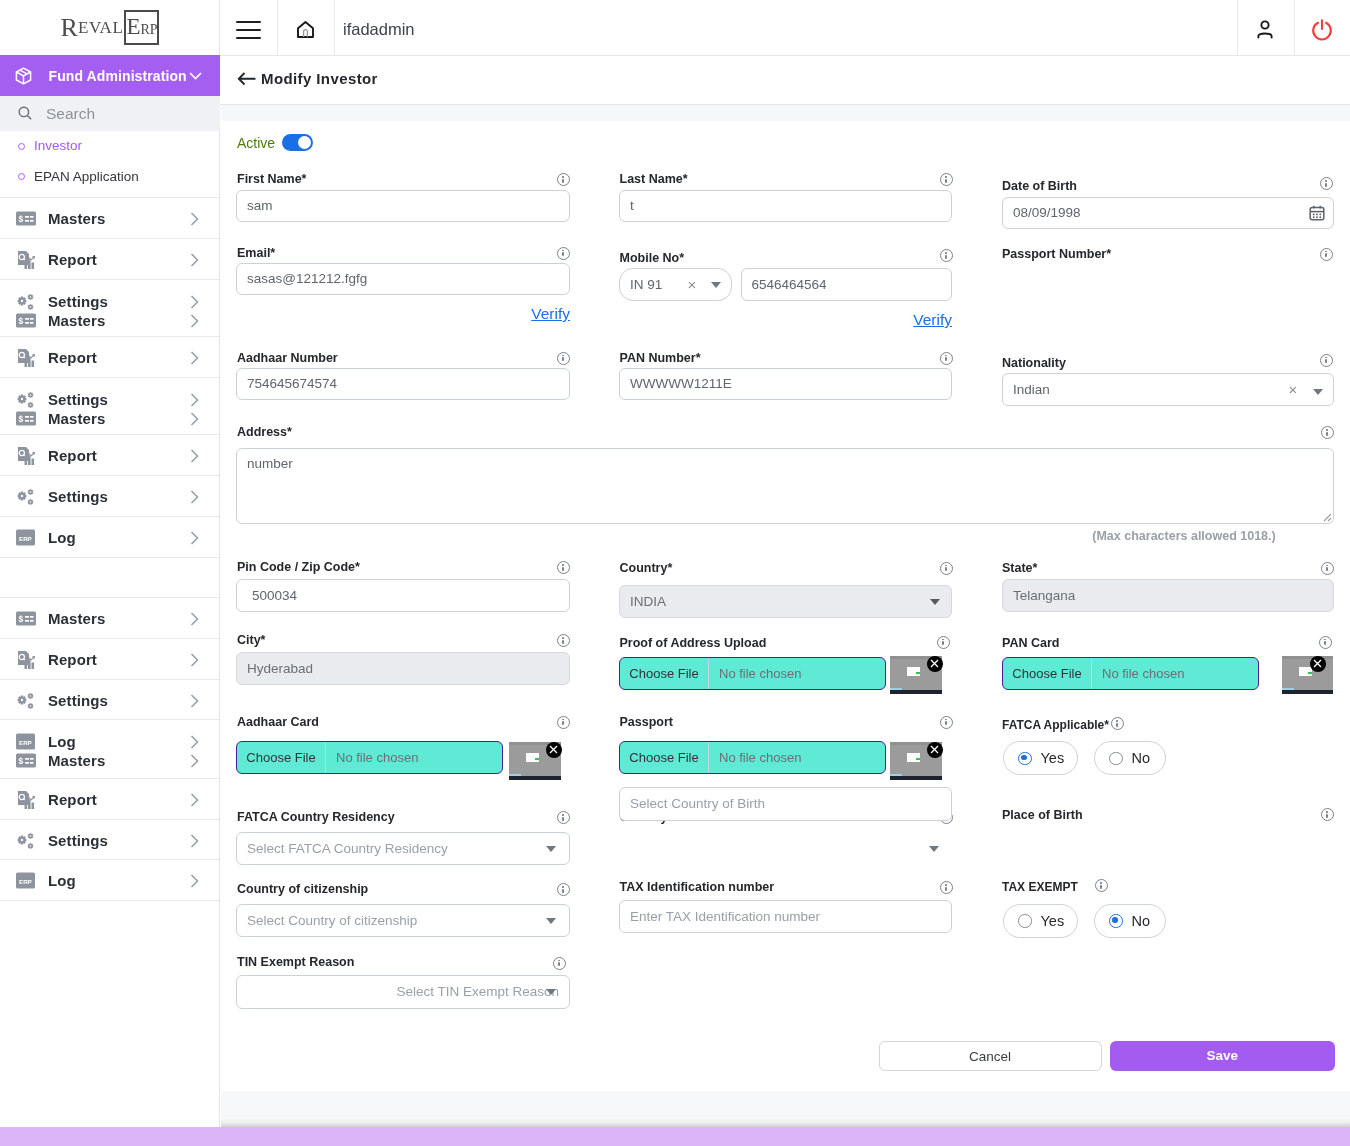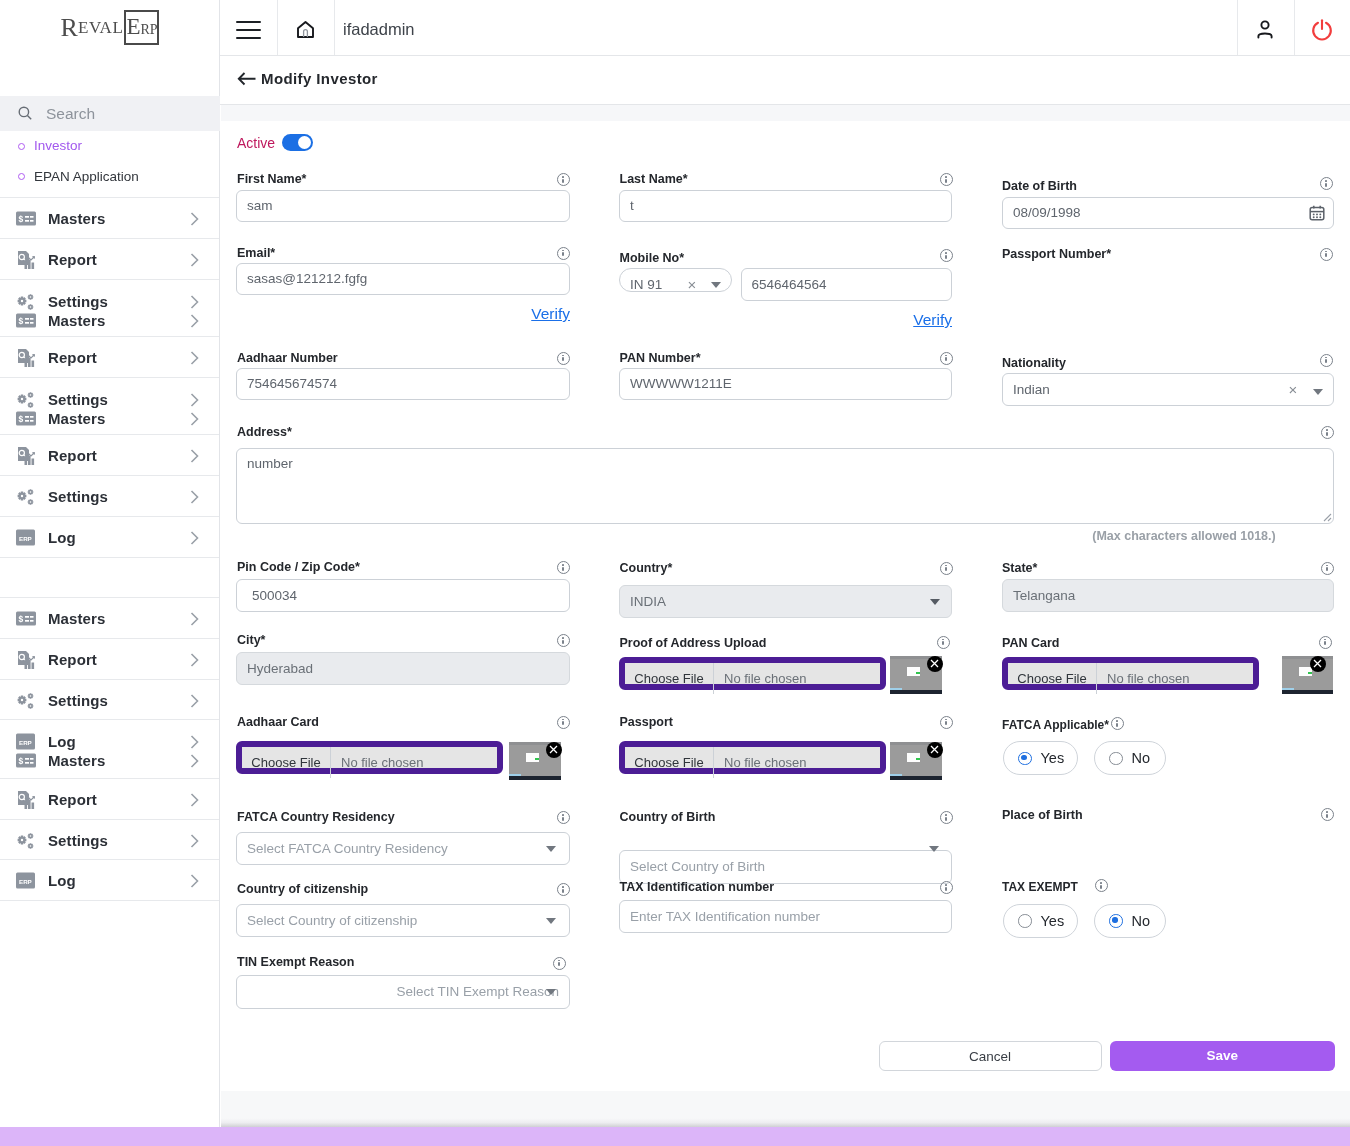--- a/index.html
+++ b/index.html
@@ -32,21 +32,21 @@
 .lab{position:absolute;font-size:12.5px;font-weight:700;color:#24272c;line-height:13px;white-space:nowrap}
 .inp{position:absolute;height:32px;background:#fff;border:1px solid #ccd1d7;border-radius:6px;font-size:13.5px;color:#5f656d;line-height:30px;padding:0 10px;white-space:nowrap;overflow:hidden}
 .dis{background:#e9ebee;border-color:#d5d9dd;color:#6a7077}
 .ph{color:#99a0a8}
 .info{position:absolute;width:13px;height:13px;border:1.3px solid #7b828b;border-radius:50%;font-style:normal}
 .info::before{content:"";position:absolute;left:4.4px;top:2px;width:1.7px;height:1.7px;background:#7b828b;border-radius:50%}
 .info::after{content:"";position:absolute;left:4.4px;top:4.7px;width:1.7px;height:4.2px;background:#7b828b;border-radius:1px}
 .caret{position:absolute;width:0;height:0;border-left:5.5px solid transparent;border-right:5.5px solid transparent;border-top:6px solid #71777f}
 .xmk{position:absolute;color:#878d94;font-size:15px;line-height:15px;font-family:"Liberation Sans",sans-serif}
 .vfy{position:absolute;color:#1a6fe8;font-size:15.5px;text-decoration:underline;text-align:right}
-.file{position:absolute;height:33px;background:#e5e5e5;border:6px solid #4c1d95;border-radius:6px}
+.file{position:absolute;height:33px;background:#5eead4;border:1px solid #4c1d95;border-radius:6px}
 .file .cf{position:absolute;left:0;top:0;width:89px;height:31px;border-right:1px solid #ccd1d7;text-align:center;font-size:13px;color:#30353b;line-height:31px}
 .file .nf{position:absolute;left:99px;top:0;font-size:13px;color:#6a7077;line-height:31px}
 .thumb{position:absolute;width:51.5px;height:38px;background:#9b9b9b;overflow:hidden}
 .thumb .tb1{position:absolute;left:0;top:0;width:100%;height:3px;background:#8f9092}
 .thumb .twin{position:absolute;left:17px;top:11px;width:13px;height:9px;background:#fdfdfd}
 .thumb .tg{position:absolute;left:26px;top:16px;width:4px;height:1.6px;background:#31c54e}
 .thumb .tbar{position:absolute;left:0;bottom:0;width:100%;height:4px;background:#1d2430}
 .thumb .tblue{position:absolute;left:0;bottom:4px;width:12px;height:2px;background:#9fd0ea}
 .xbtn{position:absolute;width:16px;height:16px;background:#000;border-radius:50%;z-index:3}
 .xbtn svg{position:absolute;left:3.5px;top:3.5px}
@@ -92,20 +92,30 @@
 <div id="card"></div>
 <div id="botgray"></div>
 <div id="botpurple"></div>
 
 <div id="side"></div>
 <div id="logo">
       <span style="font-size:26px;line-height:26px">R</span>
       <span style="font-size:17px;letter-spacing:.6px">EVAL</span>
       <span style="display:inline-block;border:2px solid #4a4a4a;margin-left:1px;width:35px;height:35px;text-align:center;line-height:29px"><span style="font-size:23px">E</span><span style="font-size:14px">RP</span></span>
     </div>
+<div id="fund">
+ <svg style="position:absolute;left:15px;top:12px" width="17" height="18" viewBox="0 0 17 18" fill="none">
+        <path d="M8.5 1.2 L15.6 5 V13 L8.5 16.8 L1.4 13 V5 Z" stroke="#fff" stroke-width="1.5" stroke-linejoin="round"></path>
+        <path d="M1.4 5 L8.5 8.8 L15.6 5 M8.5 8.8 V16.8 M4.9 3.1 L12 6.9" stroke="#fff" stroke-width="1.5" stroke-linejoin="round"></path>
+      </svg>
+ <b>Fund Administration</b>
+ <svg style="position:absolute;left:189px;top:17px" width="13" height="8" viewBox="0 0 13 8" fill="none">
+        <path d="M1 1 L6.5 6.5 L12 1" stroke="#fff" stroke-width="1.7"></path>
+      </svg>
+</div>
 <div id="search">
  <svg style="position:absolute;left:18px;top:10px" width="14" height="14" viewBox="0 0 14 14" fill="none">
         <circle cx="5.9" cy="5.9" r="4.7" stroke="#676d75" stroke-width="1.4"></circle>
         <path d="M9.4 9.4 L13.2 13.2" stroke="#676d75" stroke-width="1.4"></path>
       </svg>
  <span>Search</span>
 </div>
 <div class="bul" style="left:18px;top:142.5px"></div>
 <div class="snav" style="top:138px;color:#a258ee">Investor</div>
 <div class="bul" style="left:18px;top:173.2px"></div>
@@ -441,21 +451,21 @@
           <rect x="0" y="0.5" width="19" height="16" rx="1.5" fill="#8d949e"></rect>
           <text x="3" y="11.5" font-family="Liberation Sans" font-size="6.2" font-weight="bold" fill="#fff">ERP</text>
         </svg>
         <b>Log</b>
         <svg class="ch" width="9" height="14" viewBox="0 0 9 14" fill="none">
           <path d="M1.5 1 L7.5 7 L1.5 13" stroke="#9aa0a8" stroke-width="1.6"></path>
         </svg>
       </div>
     </div>
 
-<div class="abs" style="left:237px;top:134.5px;font-size:14px;color:#be185d">Active</div>
+<div class="abs" style="left:237px;top:134.5px;font-size:14px;color:#4d7c0f">Active</div>
 <div class="abs" style="left:282px;top:134px;width:31px;height:17px;border-radius:9px;background:#1b6fe4">
       <span style="position:absolute;right:2px;top:2px;width:13px;height:13px;background:#fff;border-radius:50%"></span>
     </div>
 <div class="lab" style="left:237px;top:173px">First Name*</div>
 <i class="info" style="left:557px;top:173px"></i>
 <div class="inp " style="left:236px;top:190px;width:334px;height:32px;line-height:30px;">sam</div>
 <div class="lab" style="left:619.5px;top:173px">Last Name*</div>
 <i class="info" style="left:939.5px;top:173px"></i>
 <div class="inp " style="left:619px;top:190px;width:333px;height:32px;line-height:30px;">t</div>
 <div class="lab" style="left:1002px;top:180px">Date of Birth</div>
@@ -473,21 +483,21 @@
         <circle cx="8" cy="12.2" r="0.95"></circle>
         <circle cx="11.3" cy="12.2" r="0.95"></circle>
       </g>
     </svg>
 <div class="lab" style="left:237px;top:246.5px">Email*</div>
 <i class="info" style="left:557px;top:246.5px"></i>
 <div class="inp " style="left:236px;top:263px;width:334px;height:32px;line-height:30px;">sasas@121212.fgfg</div>
 <div class="vfy" style="left:236px;top:305px;width:334px">Verify</div>
 <div class="lab" style="left:619.5px;top:251.5px">Mobile No*</div>
 <i class="info" style="left:939.5px;top:249px"></i>
-<div class="inp " style="left:619px;top:268px;width:113px;height:24px;line-height:31px;border-radius:14px;">IN 91</div>
+<div class="inp " style="left:619px;top:268px;width:113px;height:33px;line-height:31px;border-radius:14px;">IN 91</div>
 <div class="xmk" style="left:687.5px;top:277px">×</div>
 <div class="caret" style="left:710.5px;top:281.5px;"></div>
 <div class="inp " style="left:740.5px;top:268px;width:211.5px;height:33px;line-height:31px;">6546464564</div>
 <div class="vfy" style="left:619px;top:311px;width:333px">Verify</div>
 <div class="lab" style="left:1002px;top:247.5px">Passport Number*</div>
 <i class="info" style="left:1319.5px;top:247.5px"></i>
 <div class="lab" style="left:237px;top:351.5px">Aadhaar Number</div>
 <i class="info" style="left:557px;top:351.5px"></i>
 <div class="inp " style="left:236px;top:368px;width:334px;height:32px;line-height:30px;">754645674574</div>
 <div class="lab" style="left:619.5px;top:351.5px">PAN Number*</div>
@@ -603,21 +613,21 @@
 <div class="pill" style="left:1093.5px;top:741px;width:72px">
       <span class="rad radoff" style="left:14.5px"></span>
       <span style="left:37px">No</span>
     </div>
 <div class="lab" style="left:237px;top:811px">FATCA Country Residency</div>
 <i class="info" style="left:557px;top:811px"></i>
 <div class="inp " style="left:236px;top:831.5px;width:334px;height:33.5px;line-height:31.5px;"><span class="ph">Select FATCA Country Residency</span></div>
 <div class="caret" style="left:545.5px;top:845.5px;"></div>
 <div class="lab" style="left:619.5px;top:811px">Country of Birth</div>
 <i class="info" style="left:939.5px;top:811px"></i>
-<div class="inp " style="left:619px;top:850px;width:333px;height:33.5px;line-height:31.5px;"><span class="ph">Select Country of Birth</span></div>
+<div class="inp " style="left:619px;top:787px;width:333px;height:33.5px;line-height:31.5px;"><span class="ph">Select Country of Birth</span></div>
 <div class="caret" style="left:928.5px;top:845.5px;"></div>
 <div class="lab" style="left:1002px;top:808.5px">Place of Birth</div>
 <i class="info" style="left:1320.5px;top:808px"></i>
 <div class="lab" style="left:237px;top:883px">Country of citizenship</div>
 <i class="info" style="left:557px;top:883px"></i>
 <div class="inp " style="left:236px;top:903.5px;width:334px;height:33.5px;line-height:31.5px;"><span class="ph">Select Country of citizenship</span></div>
 <div class="caret" style="left:545.5px;top:917.5px;"></div>
 <div class="lab" style="left:619.5px;top:881px">TAX Identification number</div>
 <i class="info" style="left:939.5px;top:881px"></i>
 <div class="inp " style="left:619px;top:899.5px;width:333px;height:33px;line-height:31px;"><span class="ph">Enter TAX Identification number</span></div>

